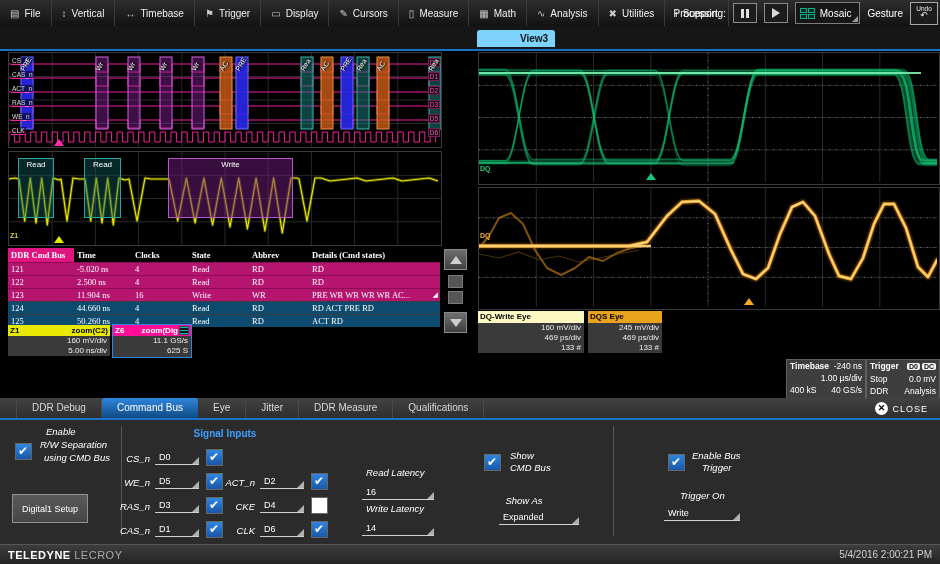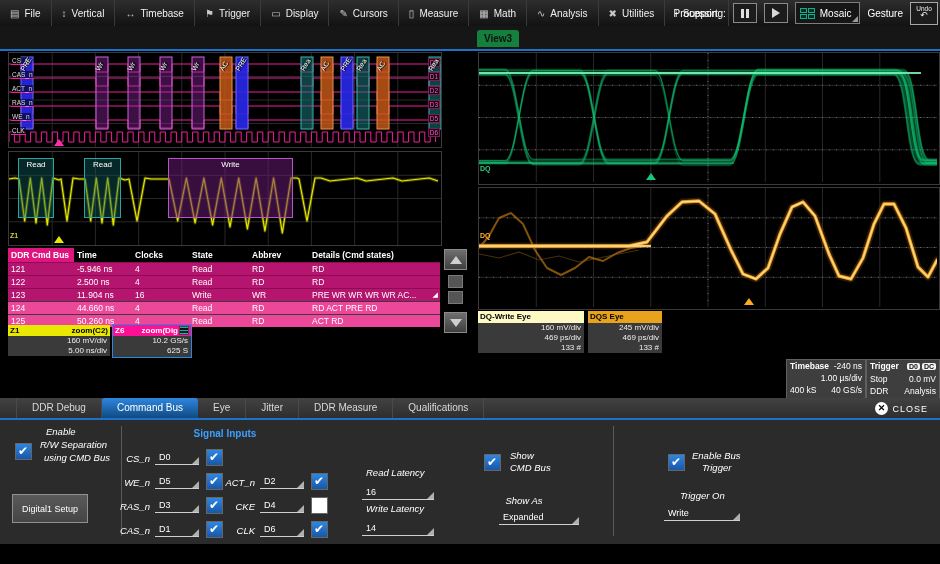--- a/index.html
+++ b/index.html
@@ -26,22 +26,22 @@
             align-items:center;justify-content:center;line-height:1;}
   #undo-btn .ulab{font-size:6.5px;color:#eee;}
   #undo-btn .uarr{font-size:9px;color:#eee;margin-top:-1px;}
 
   
   #tabrow{left:0;top:26px;width:940px;height:23px;background:#161616;border-bottom:2px solid #1b72c8;}
   #view1-tab{position:absolute;left:18px;top:3px;width:140px;height:18px;border-radius:3px 3px 0 0;
              background:linear-gradient(#2b7fd0,#0e3f73);font-size:10px;color:#fff;
              display:flex;align-items:center;padding-left:14px;}
   #view3-tab{position:absolute;left:477px;top:4px;width:42px;height:17px;border-radius:3px 3px 0 0;
-             background:#15803d;color:#111;font-size:10px;font-weight:bold;
-             display:flex;align-items:center;justify-content:center;}
+             background:#7dd3fc;color:#111;font-size:10px;font-weight:bold;
+             display:flex;align-items:center;justify-content:center;padding-left:36px;}
 
   
   .panel{position:absolute;background:#000;border:1px solid #3a3a3a;}
   .siglab{position:absolute;left:2px;font-size:6.5px;color:#ddd;background:rgba(0,0,0,.55);
           border-bottom:1px solid #f01f9a;padding:0 1px;line-height:7px;}
   .chlab{position:absolute;right:1px;font-size:6.5px;color:#ff5fb5;background:#160712;
          border:1px solid #7c1b5c;padding:0 1px;line-height:7px;}
   .cmdlab{position:absolute;top:12px;font-size:7px;color:#fff;white-space:nowrap;
           text-shadow:1px 1px 1px #000,0 0 2px #000;transform:rotate(-58deg);transform-origin:0 100%;}
   .regbox{position:absolute;top:6px;height:58px;font-size:8px;color:#fff;}
@@ -50,25 +50,25 @@
   .write-reg{background:rgba(110,28,122,.5);border:1px solid #b558c4;}
   .mk{position:absolute;width:0;height:0;border-left:5px solid transparent;border-right:5px solid transparent;}
   .mk-up-pink{border-bottom:7px solid #ff2fa8;}
   .mk-up-yel{border-bottom:7px solid #e8e800;}
   .mk-up-grn{border-bottom:7px solid #18c878;}
   .mk-up-org{border-bottom:7px solid #ffaa1e;}
   .chantag{position:absolute;font-size:7px;font-weight:bold;line-height:8px;}
 
   
   #cmd-table{left:8px;top:248px;width:432px;height:75px;font-size:8.5px;background:#000;}
-  .trow{display:grid;grid-template-columns:66px 58px 57px 60px 60px 131px;align-items:center;}
+  .trow{display:grid;grid-template-columns:66px 58px 57px 60px 60px 131px;align-items:center;font-family:Liberation Serif, serif;}
   .thead{height:14px;font-weight:bold;}
   .thead .c0{background:#e0147e;color:#fff;height:14px;line-height:14px;}
   .trow div{padding-left:3px;white-space:nowrap;overflow:hidden;}
-  .tr{height:12px;line-height:12px;border-top:1px solid #3c3c3c;background:#ec4899;}
+  .tr{height:12px;line-height:12px;border-top:1px solid #3c3c3c;background:#0c4a6e;}
   .tr.hl{background:#b6156f;border-top:1px solid #8c0b52;}
   .trunc{position:relative;}
   .trunc::after{content:"◢";position:absolute;right:2px;top:0;font-size:7px;color:#fff;}
 
   
   #scrollbar{left:444px;top:249px;width:22px;height:84px;}
   .sbtn{position:absolute;left:0;width:21px;height:19px;background:linear-gradient(#6f6f6f,#3f3f3f);
         border:1px solid #8a8a8a;display:flex;align-items:center;justify-content:center;}
   .sbtn .tri-up{width:0;height:0;border-left:6px solid transparent;border-right:6px solid transparent;border-bottom:8px solid #cfcfcf;}
   .sbtn .tri-dn{width:0;height:0;border-left:6px solid transparent;border-right:6px solid transparent;border-top:8px solid #cfcfcf;}
@@ -294,21 +294,21 @@
     <div class="trow thead">
       <div class="c0">DDR Cmd Bus</div>
       <div>Time</div>
       <div>Clocks</div>
       <div>State</div>
       <div>Abbrev</div>
       <div>Details (Cmd states)</div>
     </div>
     <div class="trow tr hl">
       <div>121</div>
-        <div>-5.946 ns</div>
+        <div>-5.020 ns</div>
         <div>4</div>
         <div>Read</div>
         <div>RD</div>
         <div>RD</div>
     </div>
     <div class="trow tr hl">
       <div>122</div>
         <div>2.500 ns</div>
         <div>4</div>
         <div>Read</div>
@@ -358,21 +358,21 @@
       <span>zoom(C2)</span>
     </div>
     <div class="dline">160 mV/div</div>
     <div class="dline">5.00 ns/div</div>
   </div>
   <div class="desc" style="left:112px;top:324px;width:78px;height:32px;border:1px solid #2f86e0;">
     <div class="dhead" style="background:#ff0f96;color:#fff;">
       <span>Z6</span>
       <span><span>zoom(Dig</span><span class="dbadge"></span></span>
     </div>
-    <div class="dline">10.2 GS/s</div>
+    <div class="dline">11.1 GS/s</div>
     <div class="dline">625 S</div>
   </div>
 
   <div class="panel" style="left:478px;top:52px;width:460px;height:131px;">
     <svg id="svg-eye" width="458" height="129">
         <line x1="57.3" y1="0" x2="57.3" y2="129" stroke="#282828" stroke-width="1"></line>
         <line x1="114.5" y1="0" x2="114.5" y2="129" stroke="#282828" stroke-width="1"></line>
         <line x1="171.8" y1="0" x2="171.8" y2="129" stroke="#282828" stroke-width="1"></line>
         <line x1="229.0" y1="0" x2="229.0" y2="129" stroke="#282828" stroke-width="1"></line>
         <line x1="286.3" y1="0" x2="286.3" y2="129" stroke="#282828" stroke-width="1"></line>
@@ -554,13 +554,19 @@
     <span class="dd" style="left:483px;top:112px;width:80px;margin-left:16px;">Expanded</span>
     <div class="vdiv" style="left:613px;top:28px;height:110px;"></div>
 
     <span class="cb checked" style="left:668px;top:56px;"></span>
     <span class="ilab" style="left:692px;top:52px;">Enable Bus</span>
     <span class="ilab" style="left:702px;top:64px;">Trigger</span>
     <span class="ilab" style="left:680px;top:92px;">Trigger On</span>
     <span class="dd" style="left:664px;top:108px;width:76px;">Write</span>
   </div>
 
+  <div id="statusbar" class="abs">
+    <div id="brand">
+      <b>TELEDYNE</b>&nbsp;<span>LECROY</span>
+    </div>
+    <div id="datetime">5/4/2016 2:00:21 PM</div>
+  </div>
 </div>
 
 </body></html>

